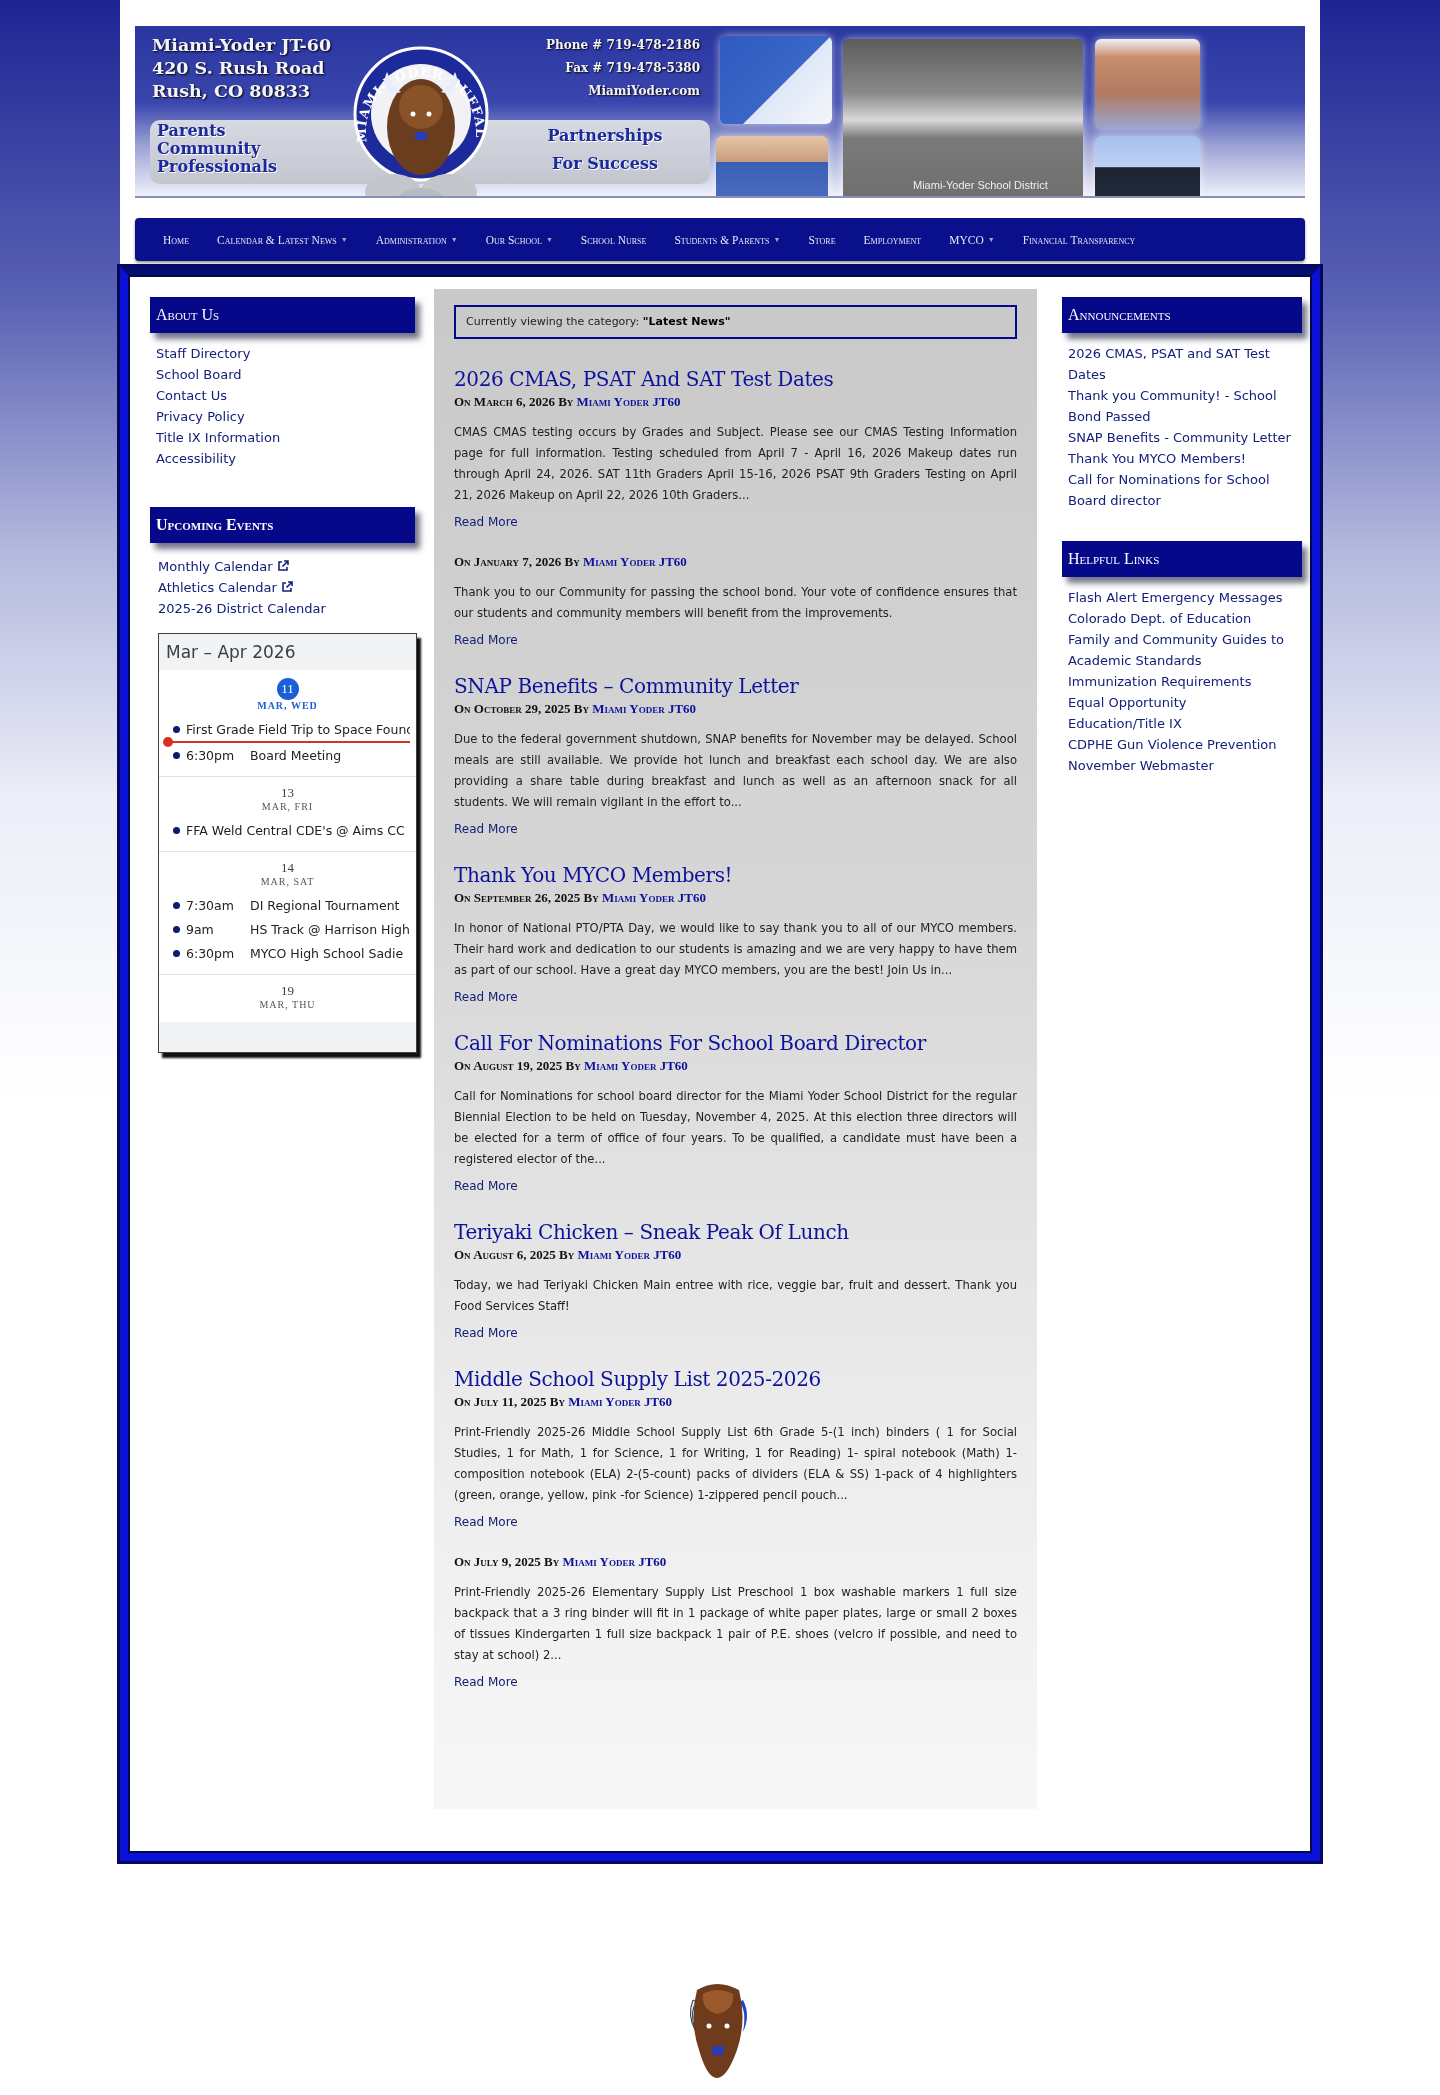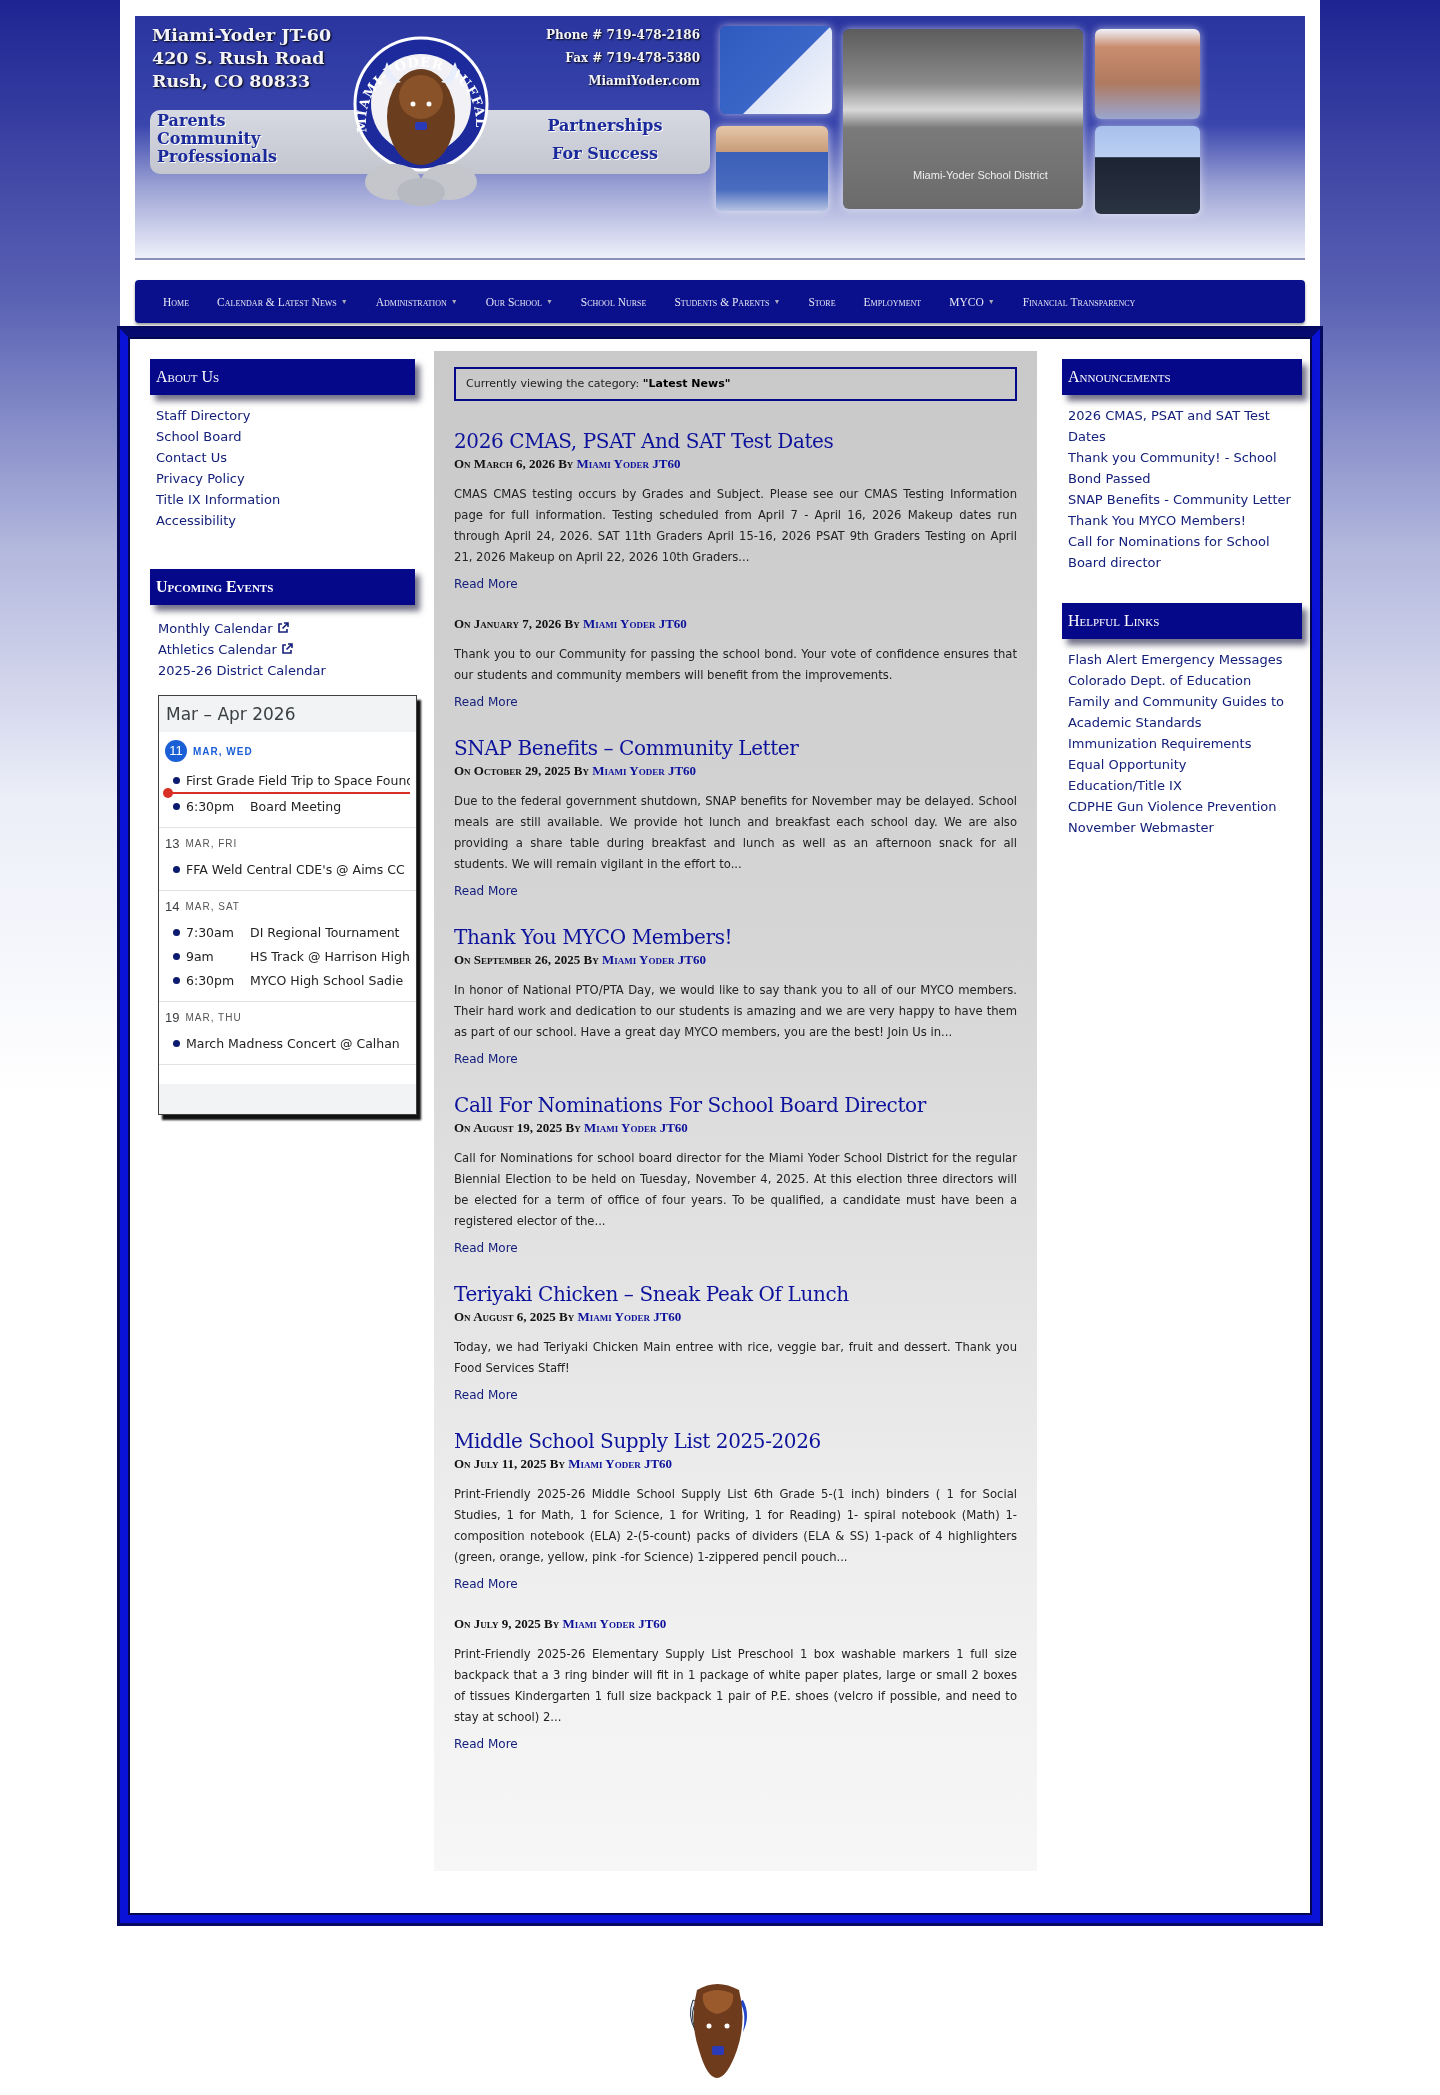--- a/index.html
+++ b/index.html
@@ -9,21 +9,21 @@
     font-family: "Liberation Sans", sans-serif;
     min-height: 2095px;
     position: relative;
   }
   .page-wrap {
     position: absolute; left: 120px; top: 0; width: 1200px;
     background: #ffffff;
   }
   
   .banner {
-    margin: 16px 15px 0 15px; height: 242px; position: relative; overflow: hidden;
+    margin: 26px 15px 0 15px; height: 170px; position: relative; overflow: hidden;
     background: linear-gradient(to bottom, #2a35a0 0%, #3a46ad 45%, #9aa1d4 70%, #eef0fa 100%);
   }
   .banner-underline { margin: 0 15px; height: 2px; background: #8a8fb5; }
   .banner .addr {
     position: absolute; left: 17px; top: 8px; color: #f4f4f8;
     font-family: "DejaVu Serif", serif; font-weight: bold; font-size: 17.5px; line-height: 23px;
     text-shadow: 1px 1px 2px #000;
   }
   .banner .contact {
     position: absolute; left: 330px; top: 8px; width: 235px; text-align: right; color: #f4f4f8;
@@ -85,21 +85,21 @@
   .link-list { list-style: none; margin-top: 10px; padding-left: 6px; }
   .link-list li { font-size: 14px; line-height: 21px; color: #14207a; cursor: pointer; font-family: "DejaVu Sans", sans-serif; font-size: 13px; }
   .ext-icon { display: inline-block; width: 12px; height: 12px; vertical-align: -1px; margin-left: 4px; }
   
   .gcal {
     margin-top: 14px; margin-left: 8px; width: 259px; height: 420px; background: #fff; position: relative;
     box-shadow: 4px 5px 2px #111; border: 1px solid #404040; overflow: hidden;
   }
   .gcal-head { background: #f1f3f4; height: 36px; line-height: 36px; padding-left: 7px; font-size: 17px; color: #3c4043; font-family: "DejaVu Sans", sans-serif; }
   .gcal-day { border-bottom: 1px solid #e2e2e2; padding: 8px 6px 9px 6px; }
-  .gcal-date { font-size: 13px; color: #3c4043; font-family: Liberation Sans, sans-serif; display: flex; align-items: center; gap: 6px; margin-bottom: 6px; }
+  .gcal-date { font-size: 13px; color: #3c4043; font-family: Liberation Serif, serif; display: flex; align-items: center; margin-bottom: 6px; flex-direction: column; }
   .gcal-date .dow { font-size: 10px; letter-spacing: 1px; color: #555; text-transform: uppercase; }
   .gcal-date.today .num { background: #1a5fd6; color: #fff; width: 22px; height: 22px; border-radius: 50%; text-align: center; line-height: 22px; font-size: 13px; }
   .gcal-date.today .dow { color: #1a5fd6; font-weight: bold; }
   .gcal-ev { display: flex; align-items: center; font-size: 12.5px; color: #222; font-family: "DejaVu Sans", sans-serif; height: 24px; white-space: nowrap; overflow: hidden; cursor: pointer; }
   .gcal-ev .dot { width: 7px; height: 7px; border-radius: 50%; background: #0a1a6e; margin: 0 6px 0 8px; flex: none; }
   .gcal-ev .time { width: 64px; flex: none; }
   .now-line { position: relative; height: 0; border-top: 2px solid #d93025; margin: 0 0 0 2px; }
   .now-line::before { content: ""; position: absolute; left: -4px; top: -6px; width: 10px; height: 10px; border-radius: 50%; background: #d93025; }
   .gcal-foot { position: absolute; left: 0; right: 0; bottom: 0; height: 30px; background: #f1f3f4; }
   

